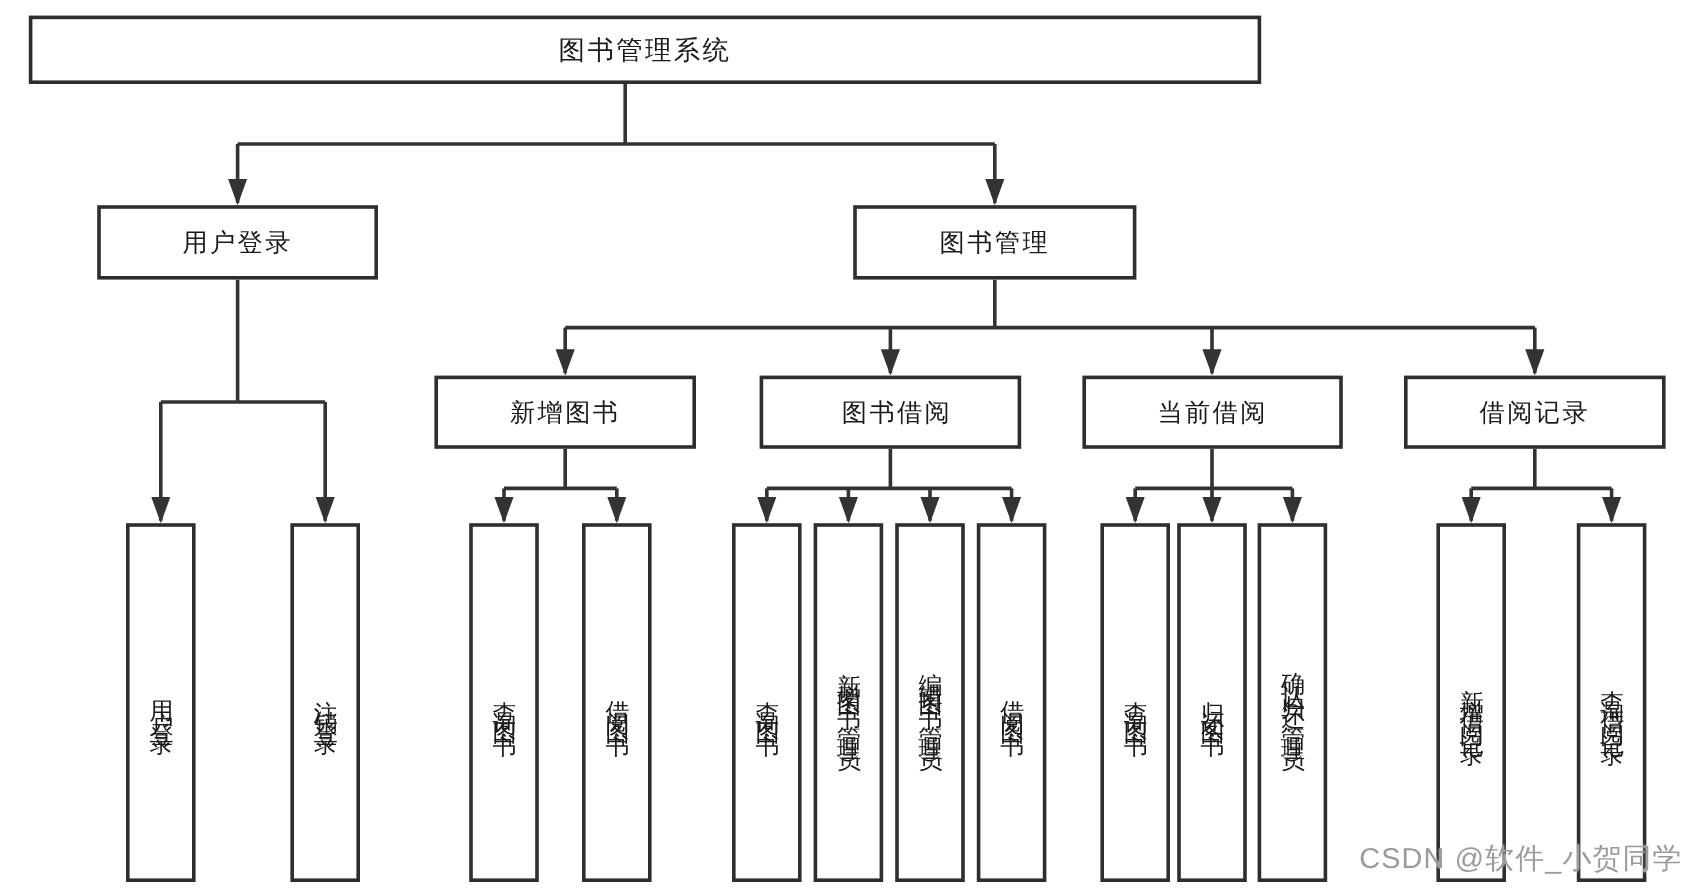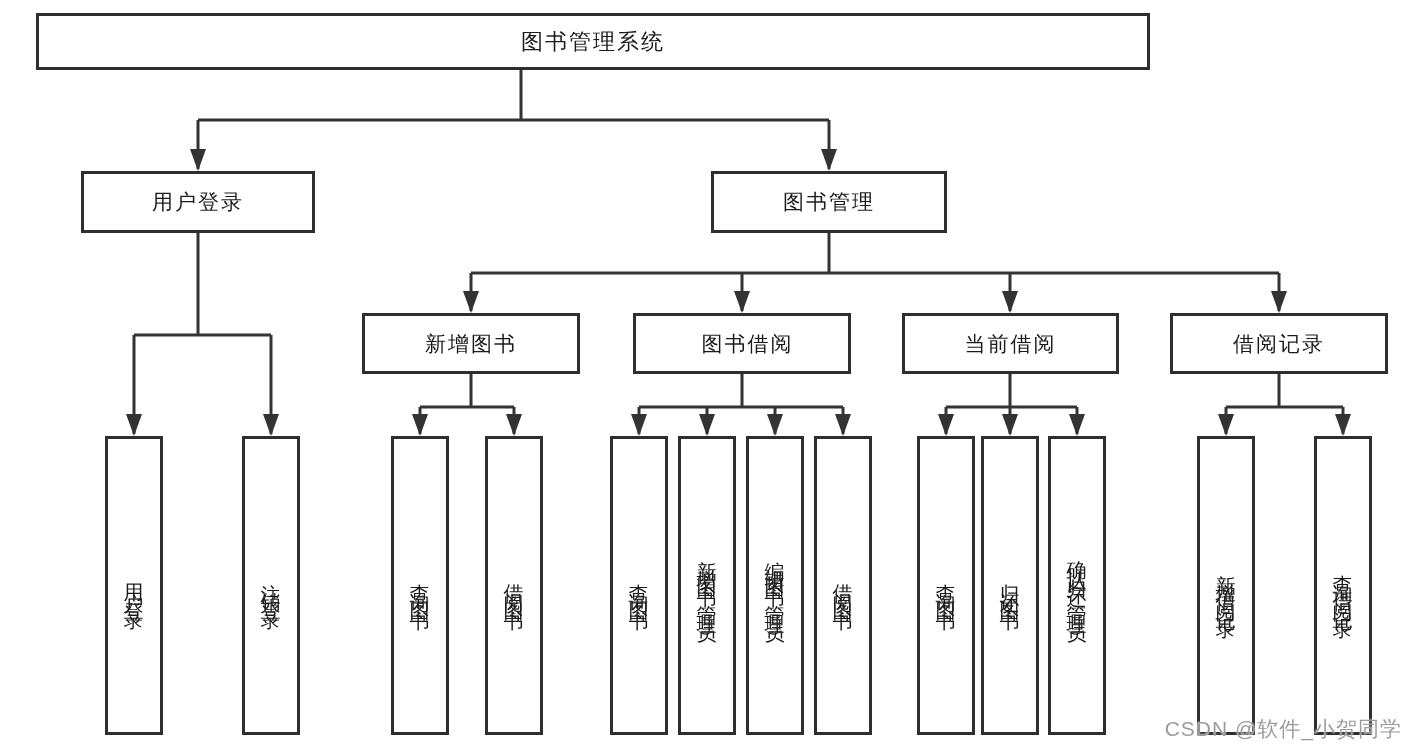--- a/index.html
+++ b/index.html
@@ -12,36 +12,36 @@
   html,body{margin:0;padding:0;background:#fff;}
   body{font-family:"Liberation Sans",sans-serif;}
   .canvas{position:relative;width:1405px;height:747px;background:var(--background);overflow:hidden;}
   .wires{position:absolute;left:0;top:0;width:1405px;height:747px;}
   .wires path.wire, .wires line.wire{fill:none;stroke:var(--line);stroke-width:3;}
   .wires .arrowhead{fill:var(--line);stroke:none;}
   .box{position:absolute;background:#fff;border:3px solid var(--box-border);
        display:flex;align-items:center;justify-content:center;
        color:var(--text);box-sizing:border-box;}
   .h{font-size:21px;letter-spacing:2px;white-space:nowrap;}
-  .root{left:36px;top:13px;width:1114px;height:57px;font-size:22px;}
+  .root{left:24px;top:13px;width:1027px;height:57px;font-size:22px;}
   .n-user-login{left:81px;top:171px;width:234px;height:62px;}
   .n-book-mgmt{left:711px;top:171px;width:236px;height:62px;font-family:Liberation Serif, serif;}
   .n-new-book{left:362px;top:313px;width:218px;height:61px;}
   .n-book-borrow{left:633px;top:313px;width:218px;height:61px;padding-left:11px;}
   .n-current-borrow{left:902px;top:313px;width:217px;height:61px;}
   .n-borrow-record{left:1170px;top:313px;width:218px;height:61px;}
   .leaf{top:436px;width:58px;height:299px;}
   .vtext{writing-mode:vertical-rl;text-orientation:mixed;font-size:20px;
          letter-spacing:9px;line-height:1;}
   .la1{left:105px}.la2{left:242px}
   .lb1{left:391px}.lb2{left:485px}
   .lc1{left:610px}.lc2{left:678px}.lc3{left:746px}.lc4{left:814px}
   .ld1{left:917px}.ld2{left:981px}.ld3{left:1048px}
   .le1{left:1197px}.le2{left:1314px}
-  .watermark{position:absolute;right:3px;bottom:4px;font-size:21px;
+  .watermark{position:absolute;right:3px;bottom:16px;font-size:24px;
              color:var(--watermark);letter-spacing:1px;
              text-shadow:0 0 2px #ffffff;white-space:nowrap;margin-left:36px;}
 </style>
 </head>
 <body>
 
 <div class="canvas">
 
   <svg class="wires" viewBox="0 0 1405 747" aria-hidden="true">
     <defs>

